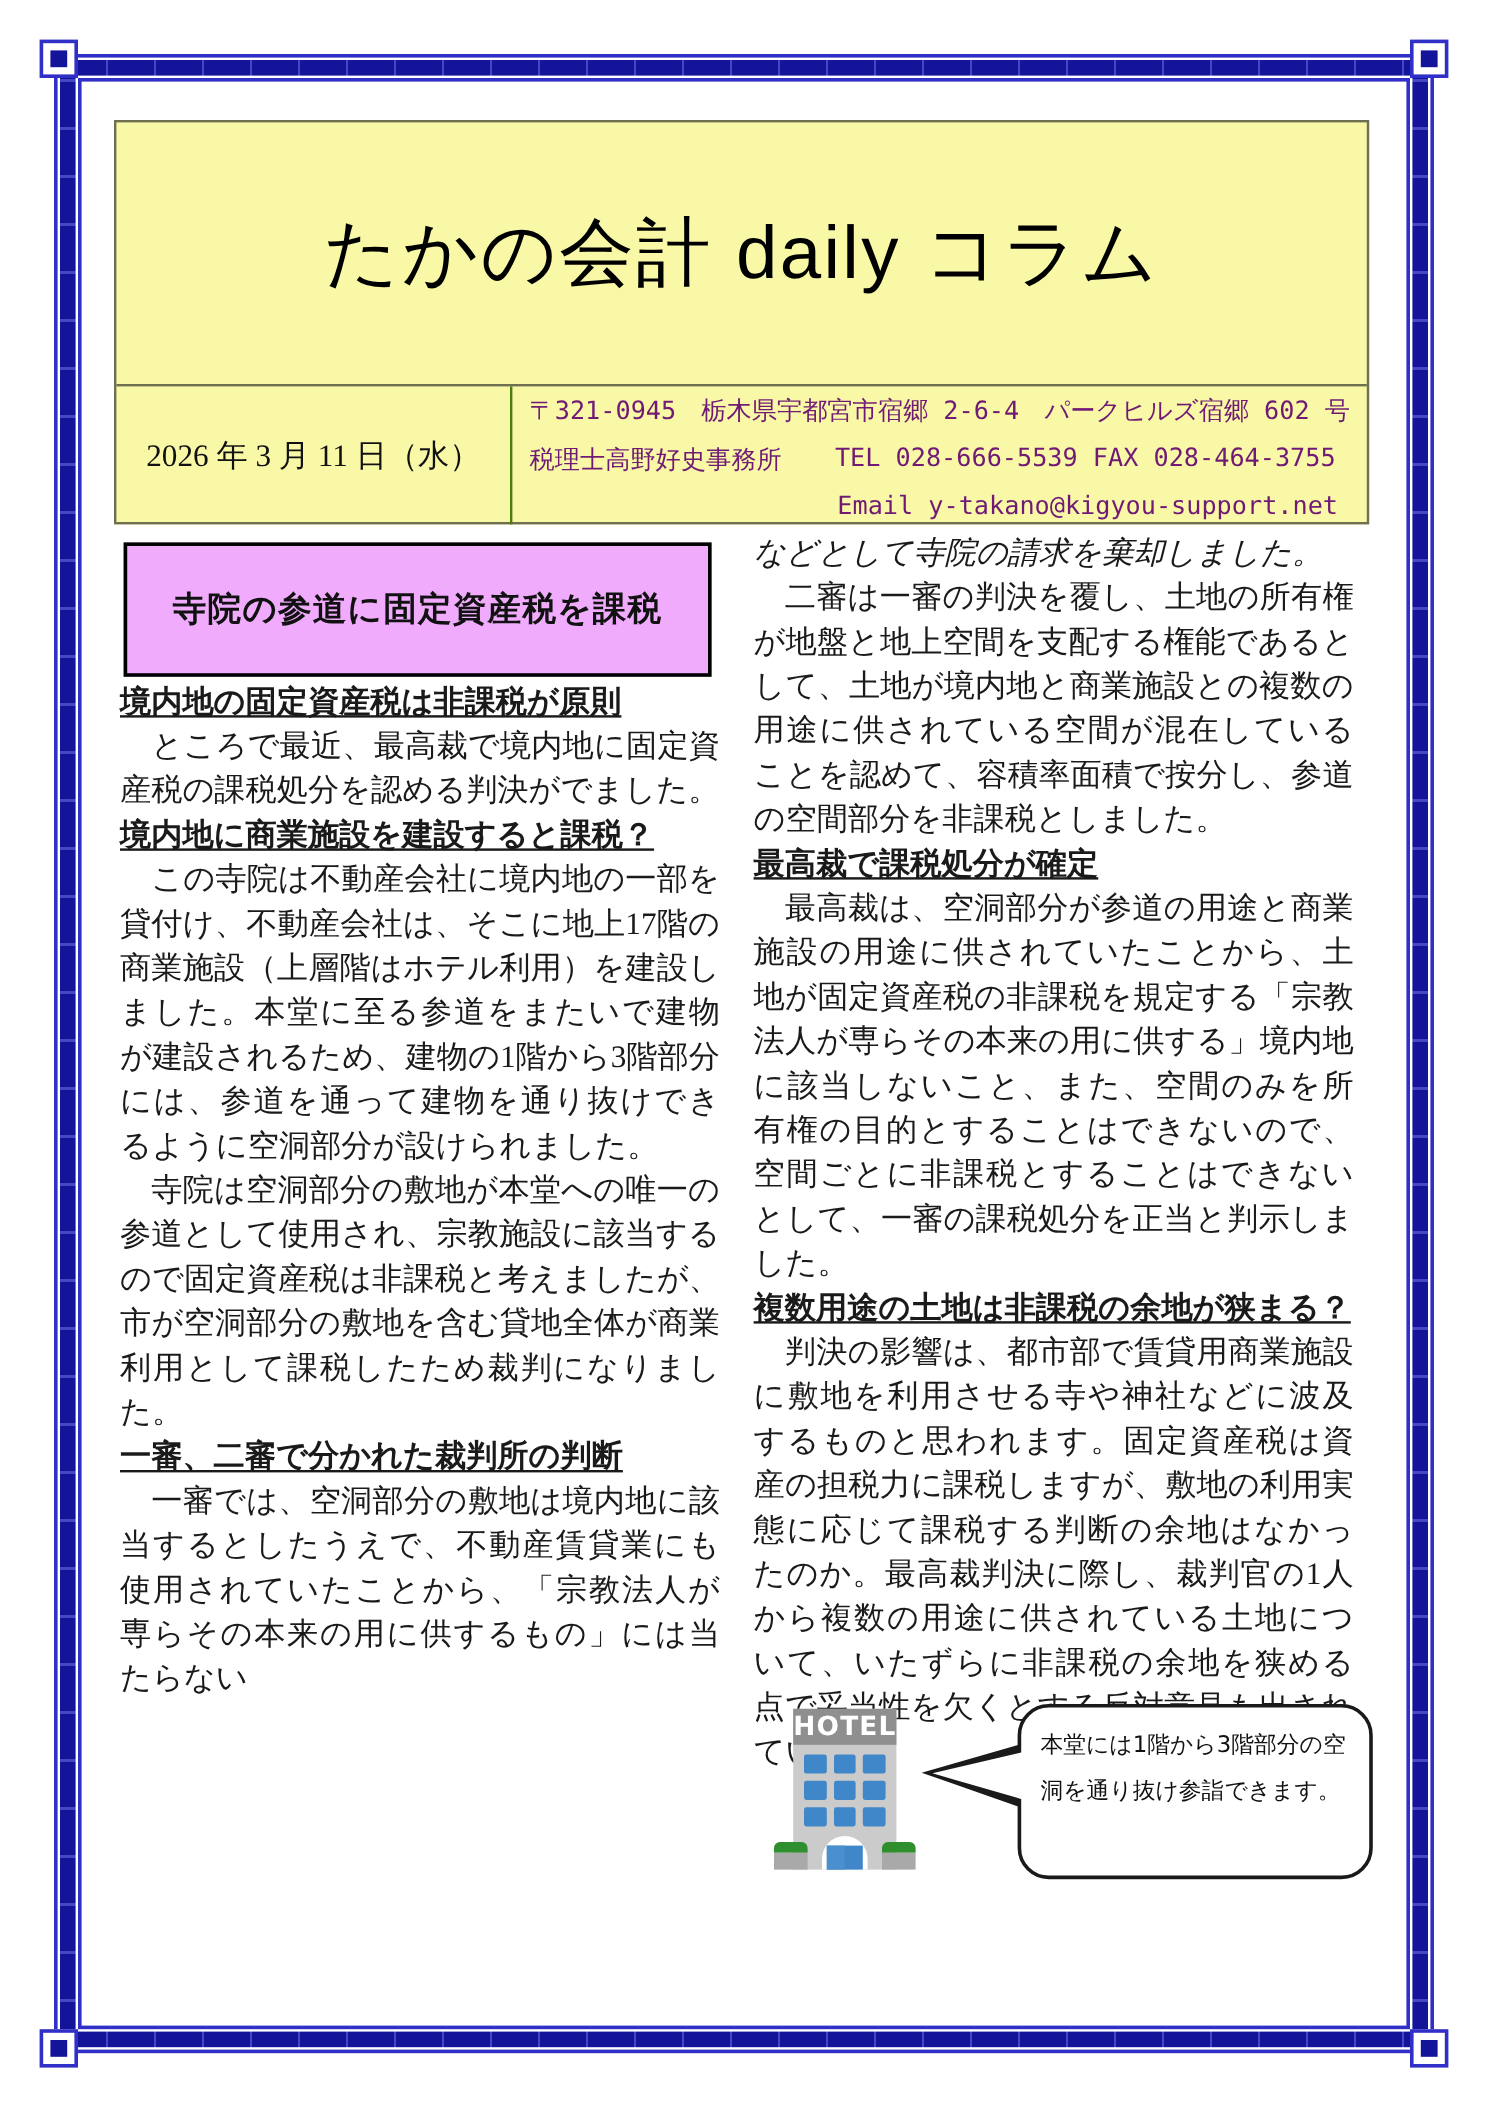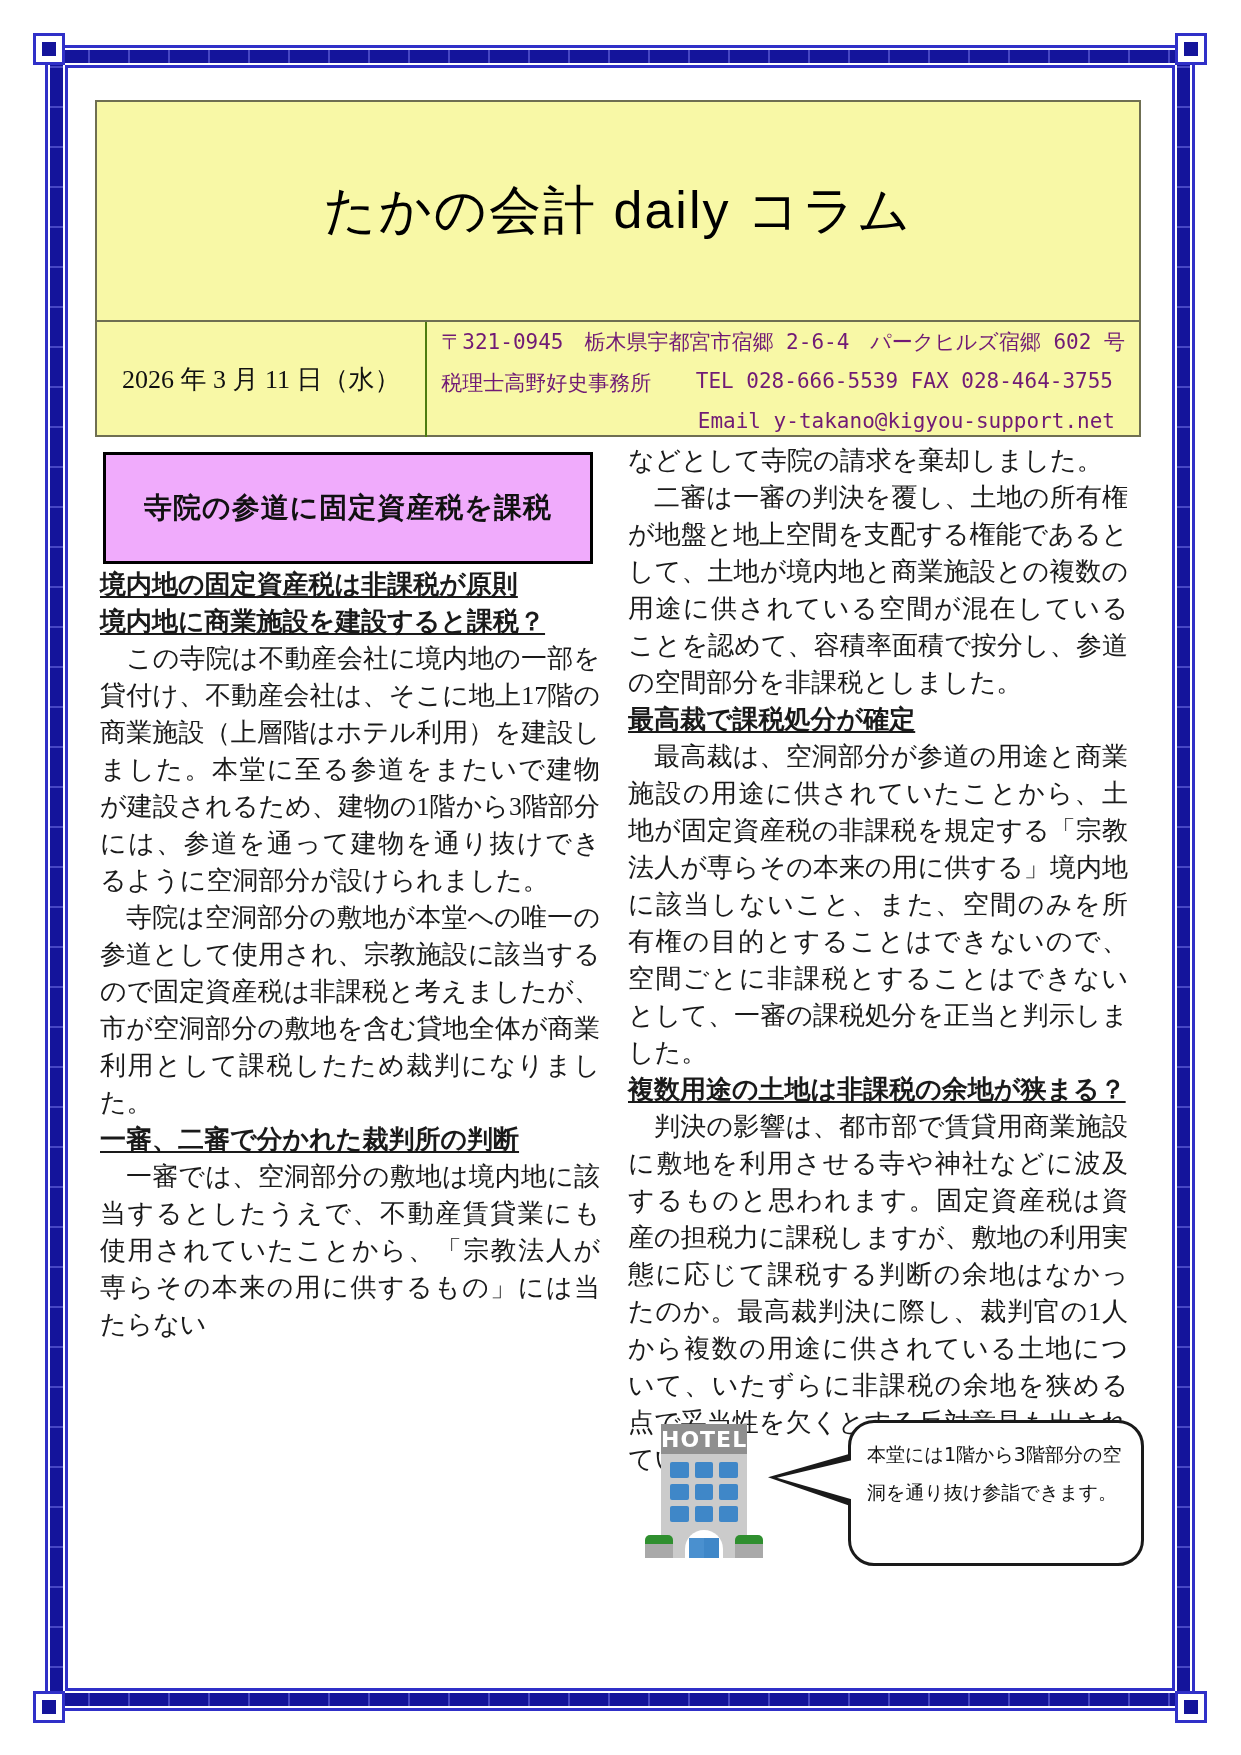--- a/index.html
+++ b/index.html
@@ -24,21 +24,21 @@
   .c-bl { left:-12px; bottom:-12px; } .c-br { right:-12px; bottom:-12px; }
 
   
   .masthead {
     position:absolute; left:95px; top:100px; width:1046px; height:337px;
     background:#f8f8a6; border:2px solid #6f6f52; box-sizing:border-box;
   }
   .masthead-title {
     height:218px; display:flex; align-items:center; justify-content:center;
     font-family:"Liberation Sans","DejaVu Sans",sans-serif;
-    font-size:52px; letter-spacing:2px; color:#000;
+    font-size:62px; letter-spacing:2px; color:#000;
   }
   .masthead-info { display:flex; border-top:2px solid #6f6f52; height:115px; }
   .date-cell {
     width:393px; display:flex; align-items:center; justify-content:center;
     font-size:26px; color:#111; border-right:2px solid #4d7c0f; box-sizing:border-box;
   }
   .contact-cell {
     flex:1; padding:6px 14px 4px 14px; box-sizing:border-box;
     font-family:"DejaVu Sans Mono","Liberation Mono",monospace;
     font-size:21px; color:#701a75; display:flex; flex-direction:column; justify-content:space-between;
@@ -60,21 +60,21 @@
   
   .col {
     position:absolute; width:500px; font-size:26px; line-height:37px;
     text-align:justify; color:#1a1a1a;
   }
   .col-left  { left:100px; top:566px; }
   .col-right { left:628px; top:442px; }
   .block { margin:0; }
   .heading { font-weight:bold; text-decoration:underline; text-underline-offset:3px; }
   .para { text-indent:26px; }
-  .para-cont { text-indent:0; }
+  .para-cont { text-indent:0;font-style:italic; }
 
   
   .hotel { position:absolute; left:645px; top:1424px; width:118px; height:150px; }
   .hotel-bldg { position:absolute; left:16px; top:0; width:86px; height:134px; background:#cbcbcb; }
   .hotel-sign {
     position:absolute; left:16px; top:0; width:86px; height:30px; background:#8f8f8f;
     color:#fff; font-family:"DejaVu Sans","Liberation Sans",sans-serif; font-weight:bold;
     font-size:22px; letter-spacing:1px; text-align:center; line-height:31px;
   }
   .hotel-windows {
@@ -130,20 +130,21 @@
       </div>
       <div class="contact-line3">Email y-takano@kigyou-support.net</div>
     </div>
   </div>
 </div>
 
 <div class="headline-box">寺院の参道に固定資産税を課税</div>
 
 <div class="col col-left">
     <div class="block heading">境内地の固定資産税は非課税が原則</div>
+    <div class="block para">ところで最近、最高裁で境内地に固定資産税の課税処分を認める判決がでました。</div>
     <div class="block heading">境内地に商業施設を建設すると課税？</div>
     <div class="block para">この寺院は不動産会社に境内地の一部を貸付け、不動産会社は、そこに地上17階の商業施設（上層階はホテル利用）を建設しました。本堂に至る参道をまたいで建物が建設されるため、建物の1階から3階部分には、参道を通って建物を通り抜けできるように空洞部分が設けられました。</div>
     <div class="block para">寺院は空洞部分の敷地が本堂への唯一の参道として使用され、宗教施設に該当するので固定資産税は非課税と考えましたが、市が空洞部分の敷地を含む貸地全体が商業利用として課税したため裁判になりました。</div>
     <div class="block heading">一審、二審で分かれた裁判所の判断</div>
     <div class="block para">一審では、空洞部分の敷地は境内地に該当するとしたうえで、不動産賃貸業にも使用されていたことから、「宗教法人が専らその本来の用に供するもの」には当たらない</div>
   </div>
 <div class="col col-right">
     <div class="block para-cont">などとして寺院の請求を棄却しました。</div>
     <div class="block para">二審は一審の判決を覆し、土地の所有権が地盤と地上空間を支配する権能であるとして、土地が境内地と商業施設との複数の用途に供されている空間が混在していることを認めて、容積率面積で按分し、参道の空間部分を非課税としました。</div>
     <div class="block heading">最高裁で課税処分が確定</div>

